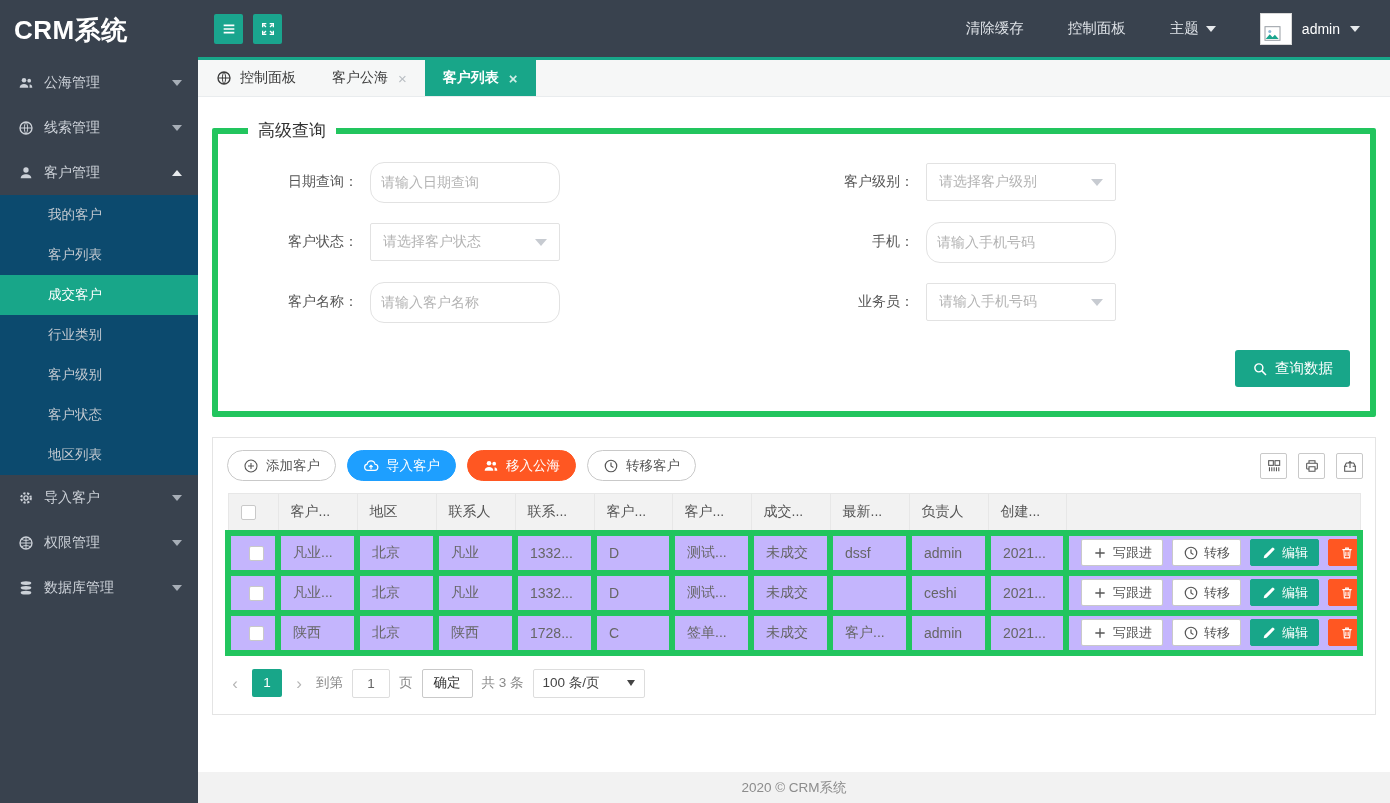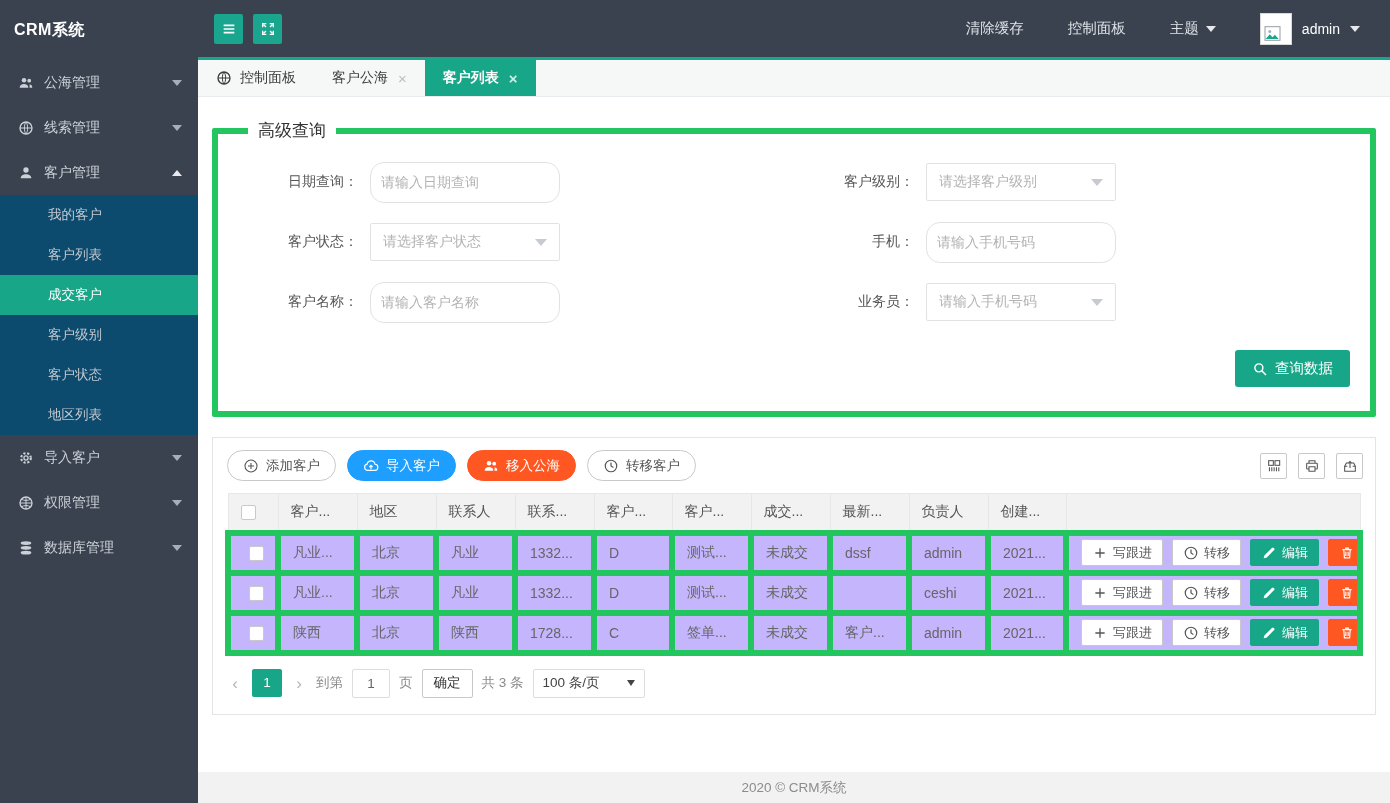--- a/index.html
+++ b/index.html
@@ -2,21 +2,21 @@
 <html><head>
 <meta charset="utf-8">
 <style>
   * { box-sizing: border-box; margin: 0; padding: 0; }
   html,body { width:1390px; height:803px; overflow:hidden; }
   body { font-family:"Liberation Sans","DejaVu Sans",sans-serif; font-size:14px; background:#fff; }
   .app { display:flex; width:1390px; height:803px; }
 
   
   .sidebar { width:198px; flex:0 0 198px; background:#39424e; color:#cfd4da; display:flex; flex-direction:column; }
-  .logo { height:60px; line-height:60px; padding-left:14px; font-size:16px; font-weight:bold; color:#fff; letter-spacing:.5px; }
+  .logo { height:60px; line-height:60px; padding-left:14px; font-size:26px; font-weight:bold; color:#fff; letter-spacing:.5px; }
   .side-item { height:45px; display:flex; align-items:center; padding:0 16px 0 18px; cursor:pointer; font-size:14px; color:#ccd1d8; }
   .side-item .lbl { margin-left:10px; flex:1; }
   .submenu { background:#0c4a6e; }
   .sub-item { height:40px; line-height:40px; padding-left:48px; font-size:13.5px; color:#c3c9d0; cursor:pointer; }
   .sub-item.active { background:#18a689; color:#fff; }
   .ic { display:inline-flex; align-items:center; justify-content:center; }
   .ic svg { display:block; }
   .tri-d { width:0; height:0; border-left:5px solid transparent; border-right:5px solid transparent; border-top:6px solid #a7aeb7; }
   .tri-u { width:0; height:0; border-left:5px solid transparent; border-right:5px solid transparent; border-bottom:6px solid #e8ebee; }
 
@@ -122,20 +122,21 @@
               <path d="M4 20c0-4.2 4-6.2 8-6.2s8 2 8 6.2z"></path>
             </svg>
           </span>
           <span class="lbl">客户管理</span>
           <span class="tri-u"></span>
         </div>
         <div class="submenu">
           <div class="sub-item">我的客户</div>
           <div class="sub-item">客户列表</div>
           <div class="sub-item active">成交客户</div>
+          <div class="sub-item">行业类别</div>
           <div class="sub-item">客户级别</div>
           <div class="sub-item">客户状态</div>
           <div class="sub-item">地区列表</div>
         </div>
         <div class="side-item">
           <span class="ic">
             <svg width="16" height="16" viewBox="0 0 24 24" fill="currentColor">
               <circle cx="12" cy="12" r="3.1" stroke="currentColor" fill="none" stroke-width="2"></circle>
               <circle cx="12" cy="12" r="7.2" stroke="currentColor" fill="none" stroke-width="3.2" stroke-dasharray="3.2 2.6"></circle>
             </svg>

